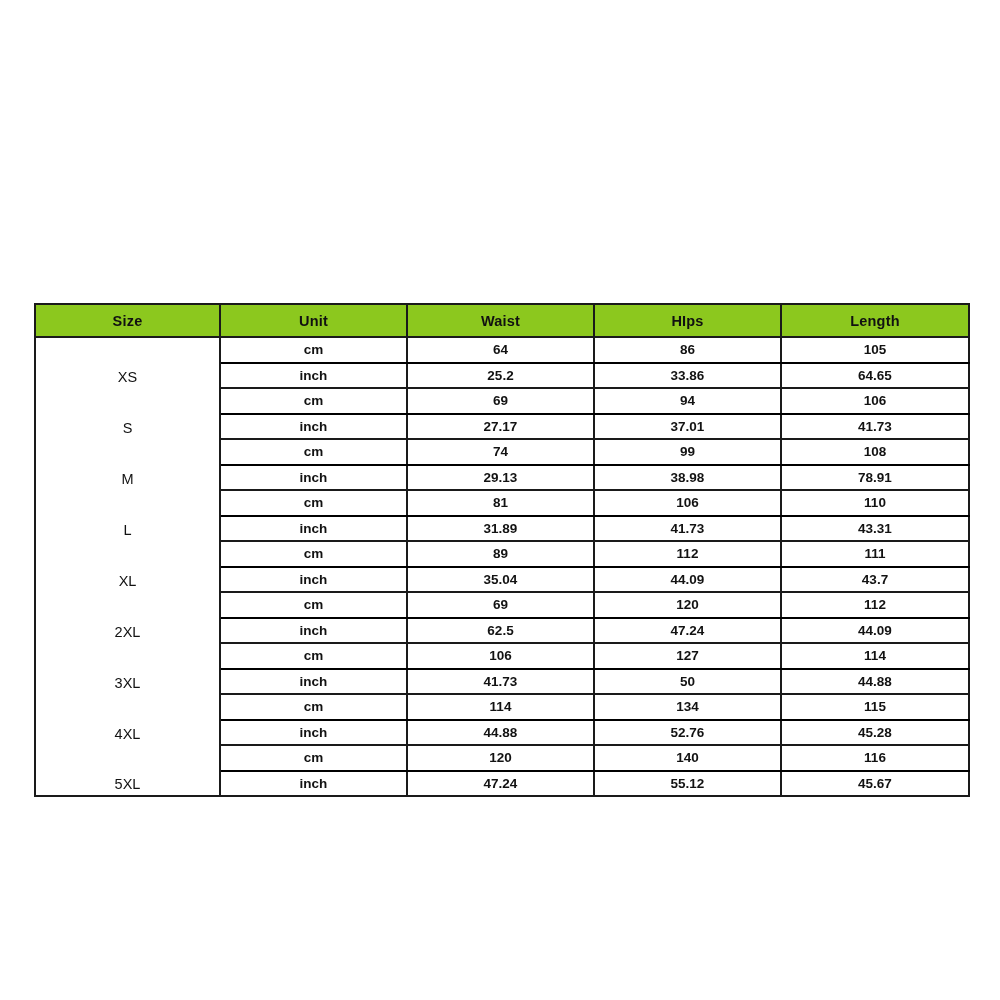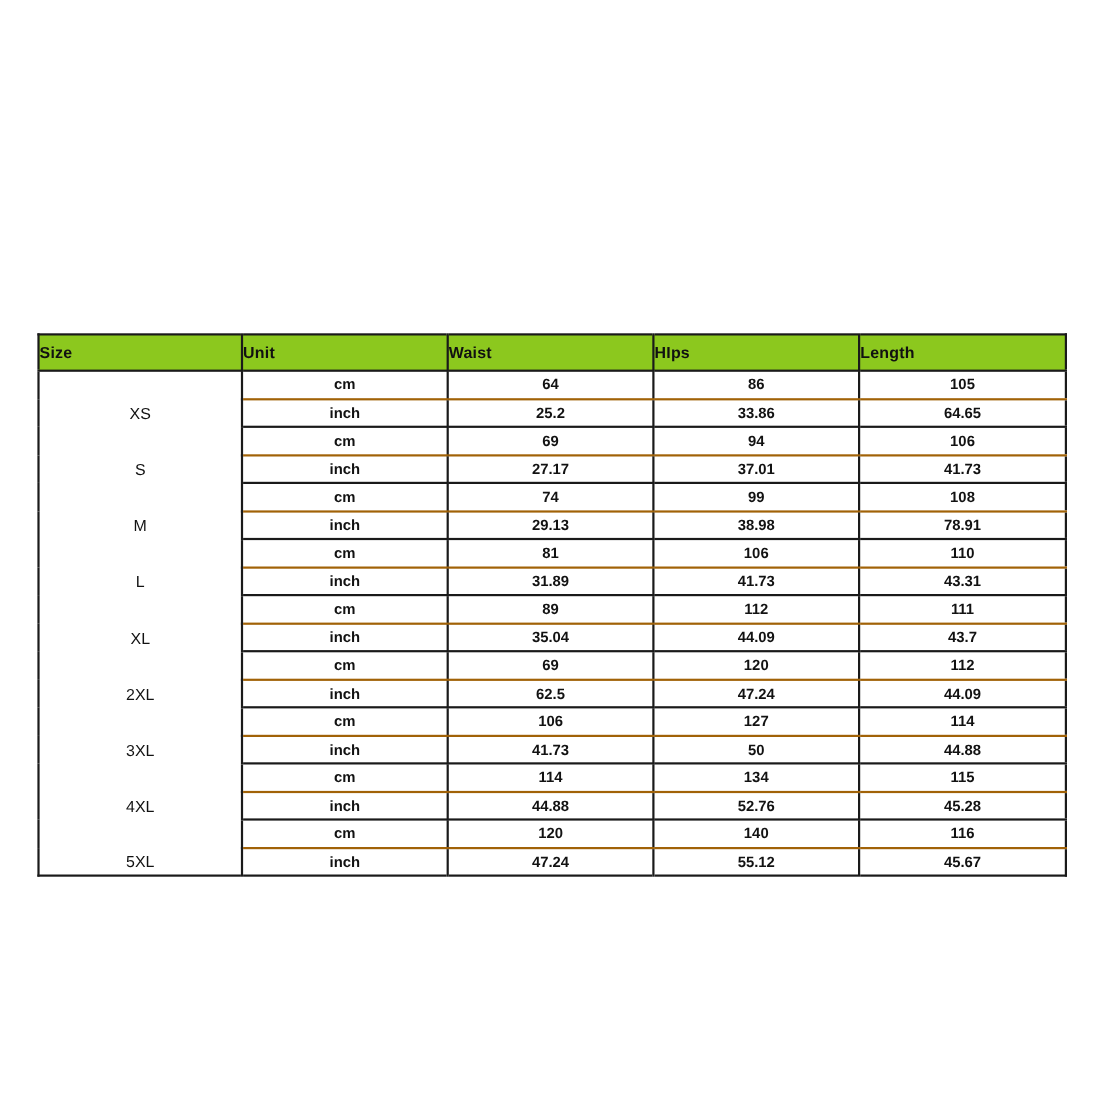--- a/index.html
+++ b/index.html
@@ -36,21 +36,21 @@
   table.size-chart col.c-waist  { width: 187px; }
   table.size-chart col.c-hips   { width: 187px; }
   table.size-chart col.c-length { width: 188px; }
 
   
   thead th {
     background: #8CC81E;
     color: #111111;
     font-weight: bold;
     font-size: 14.5px;
-    text-align: left;
+    text-align: center;
     height: 31px;
     padding: 0;
     border-right: 2px solid #1a1a1a;
     border-bottom: 2px solid #1a1a1a;
     letter-spacing: 0.2px;
   }
   thead th:last-child { border-right: none; margin-top: 29px; }
 
   
   tbody td {
@@ -69,21 +69,21 @@
   td.size-cell {
     font-size: 14.5px;
     font-weight: normal;
     vertical-align: bottom;
     padding-bottom: 3px;
     border-right: 2px solid #1a1a1a;
   }
 
   
   tr.row-cm td.data-cell {
-    border-bottom: 2px solid #a16207;
+    border-bottom: 2px solid #000000;
   }
 
   
   tr.row-inch td {
     border-bottom: 2px solid #1a1a1a;
   }
   tbody tr.row-inch.last-group td {
     border-bottom: none;
   }
 </style>

